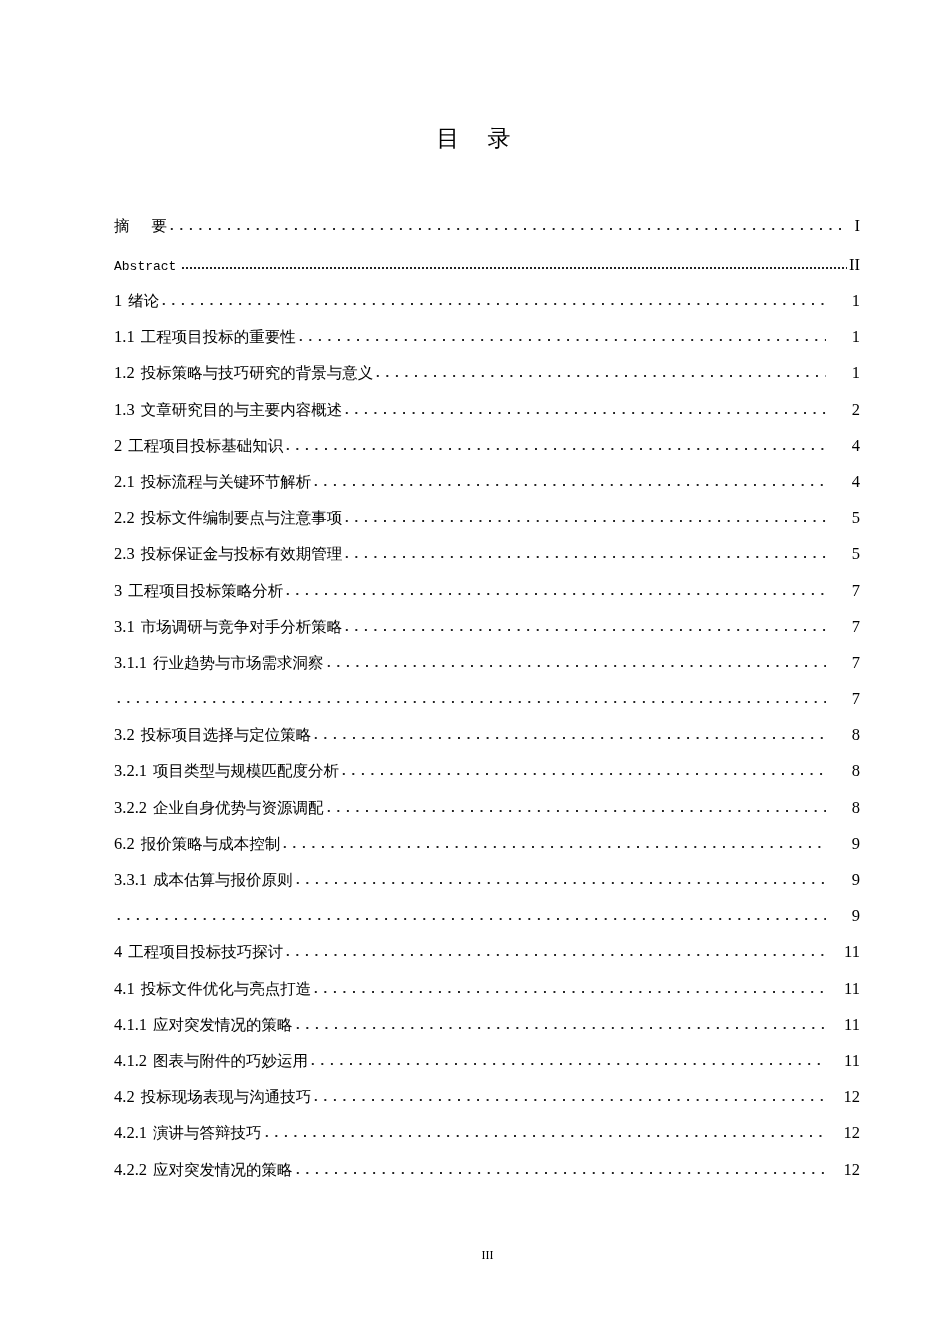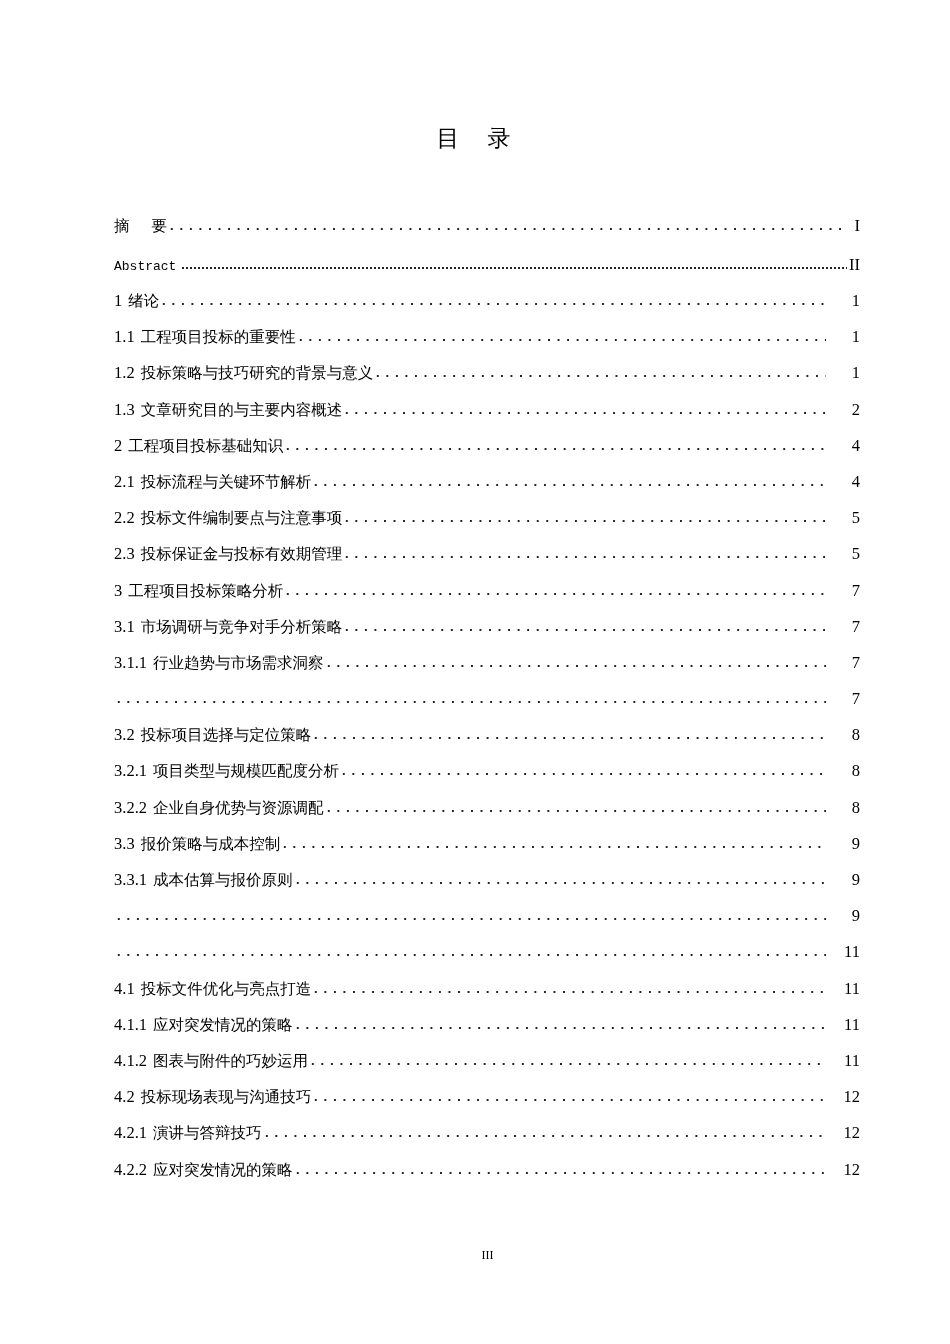--- a/index.html
+++ b/index.html
@@ -212,37 +212,38 @@
       <span class="page-num padded">8</span>
     </div>
 
     <div class="toc-row">
       <span class="toc-label"><span class="num">3.2.2</span><span>企业自身优势与资源调配</span></span>
       <span class="leader"></span>
       <span class="page-num padded">8</span>
     </div>
 
     <div class="toc-row">
-      <span class="toc-label"><span class="num">3.3</span><span>报价策略与成本控制</span></span>
+      <span class="toc-label"><span class="num">6.2</span><span>报价策略与成本控制</span></span>
       <span class="leader"></span>
       <span class="page-num padded">9</span>
     </div>
 
     <div class="toc-row">
       <span class="toc-label"><span class="num">3.3.1</span><span>成本估算与报价原则</span></span>
       <span class="leader"></span>
       <span class="page-num padded">9</span>
     </div>
 
     <div class="toc-row">
       <span class="leader"></span>
       <span class="page-num padded">9</span>
     </div>
 
     <div class="toc-row">
+      <span class="toc-label"><span class="num">4</span><span>工程项目投标技巧探讨</span></span>
       <span class="leader"></span>
       <span class="page-num padded">11</span>
     </div>
 
     <div class="toc-row">
       <span class="toc-label"><span class="num">4.1</span><span>投标文件优化与亮点打造</span></span>
       <span class="leader"></span>
       <span class="page-num padded">11</span>
     </div>
 

